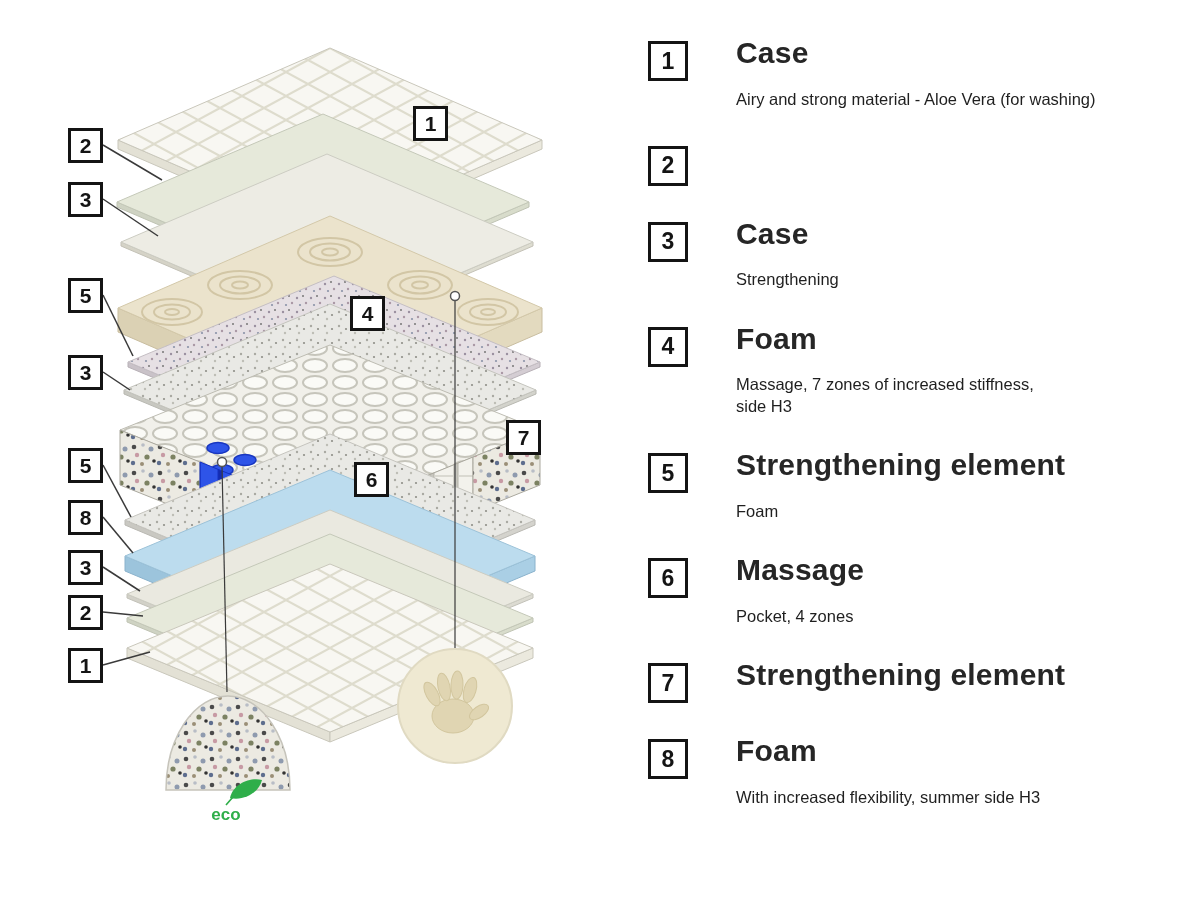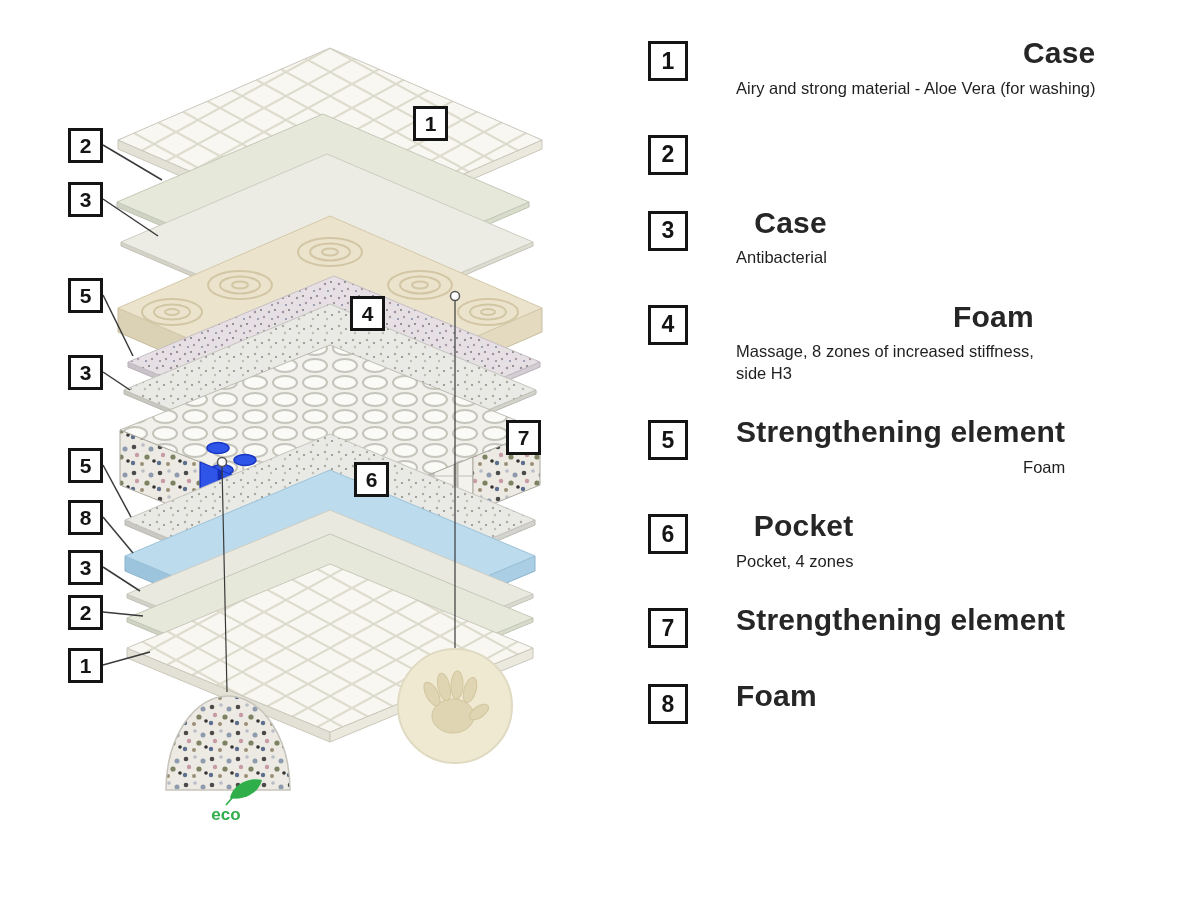--- a/index.html
+++ b/index.html
@@ -34,27 +34,27 @@
   }
   .legend-item { display:flex; gap:48px; margin-bottom:31px; }
   .numbox {
     width:40px; height:40px; min-width:40px;
     border:3px solid #141414;
     display:flex; align-items:center; justify-content:center;
     font-size:23px; font-weight:bold; color:#141414;
     margin-top:5px;
     background:#fff;
   }
-  .legend-text { display:flex; flex-direction:column;align-items:flex-end; }
+  .legend-text { display:flex; flex-direction:column; }
   .legend-title {
     font-size:30px; font-weight:700; color:#262626; line-height:1.15;
     letter-spacing:0.2px;
   }
   .legend-desc {
-    font-size:16.5px; color:#1f1f1f; margin-top:7px;
+    font-size:16.5px; color:#1f1f1f; margin-top:18px;
     white-space:pre-line; line-height:1.3;
   }
 </style>
 </head>
 <body>
 
 <div class="page">
 
   <div class="diagram">
     <svg width="620" height="899" viewBox="0 0 620 899">
@@ -317,67 +317,68 @@
           <span>2</span>
         </div>
     </div>
 
     <div class="legend-item">
       <div class="numbox">
           <span>3</span>
         </div>
       <div class="legend-text">
         <div class="legend-title">Case</div>
-        <div class="legend-desc">Antibacterial</div>
+        <div class="legend-desc">Strengthening</div>
       </div>
     </div>
 
     <div class="legend-item">
       <div class="numbox">
           <span>4</span>
         </div>
       <div class="legend-text">
         <div class="legend-title">Foam</div>
-        <div class="legend-desc">Massage, 8 zones of increased stiffness,
+        <div class="legend-desc">Massage, 7 zones of increased stiffness,
  side H3</div>
       </div>
     </div>
 
     <div class="legend-item">
       <div class="numbox">
           <span>5</span>
         </div>
       <div class="legend-text">
         <div class="legend-title">Strengthening element</div>
         <div class="legend-desc">Foam</div>
       </div>
     </div>
 
     <div class="legend-item">
       <div class="numbox">
           <span>6</span>
         </div>
       <div class="legend-text">
-        <div class="legend-title">Pocket</div>
+        <div class="legend-title">Massage</div>
         <div class="legend-desc">Pocket, 4 zones</div>
       </div>
     </div>
 
     <div class="legend-item">
       <div class="numbox">
           <span>7</span>
         </div>
       <div class="legend-text">
         <div class="legend-title">Strengthening element</div>
       </div>
     </div>
 
     <div class="legend-item">
       <div class="numbox">
           <span>8</span>
         </div>
       <div class="legend-text">
         <div class="legend-title">Foam</div>
+        <div class="legend-desc">With increased flexibility, summer side H3</div>
       </div>
     </div>
 
   </div>
 </div>
 
 </body></html>

